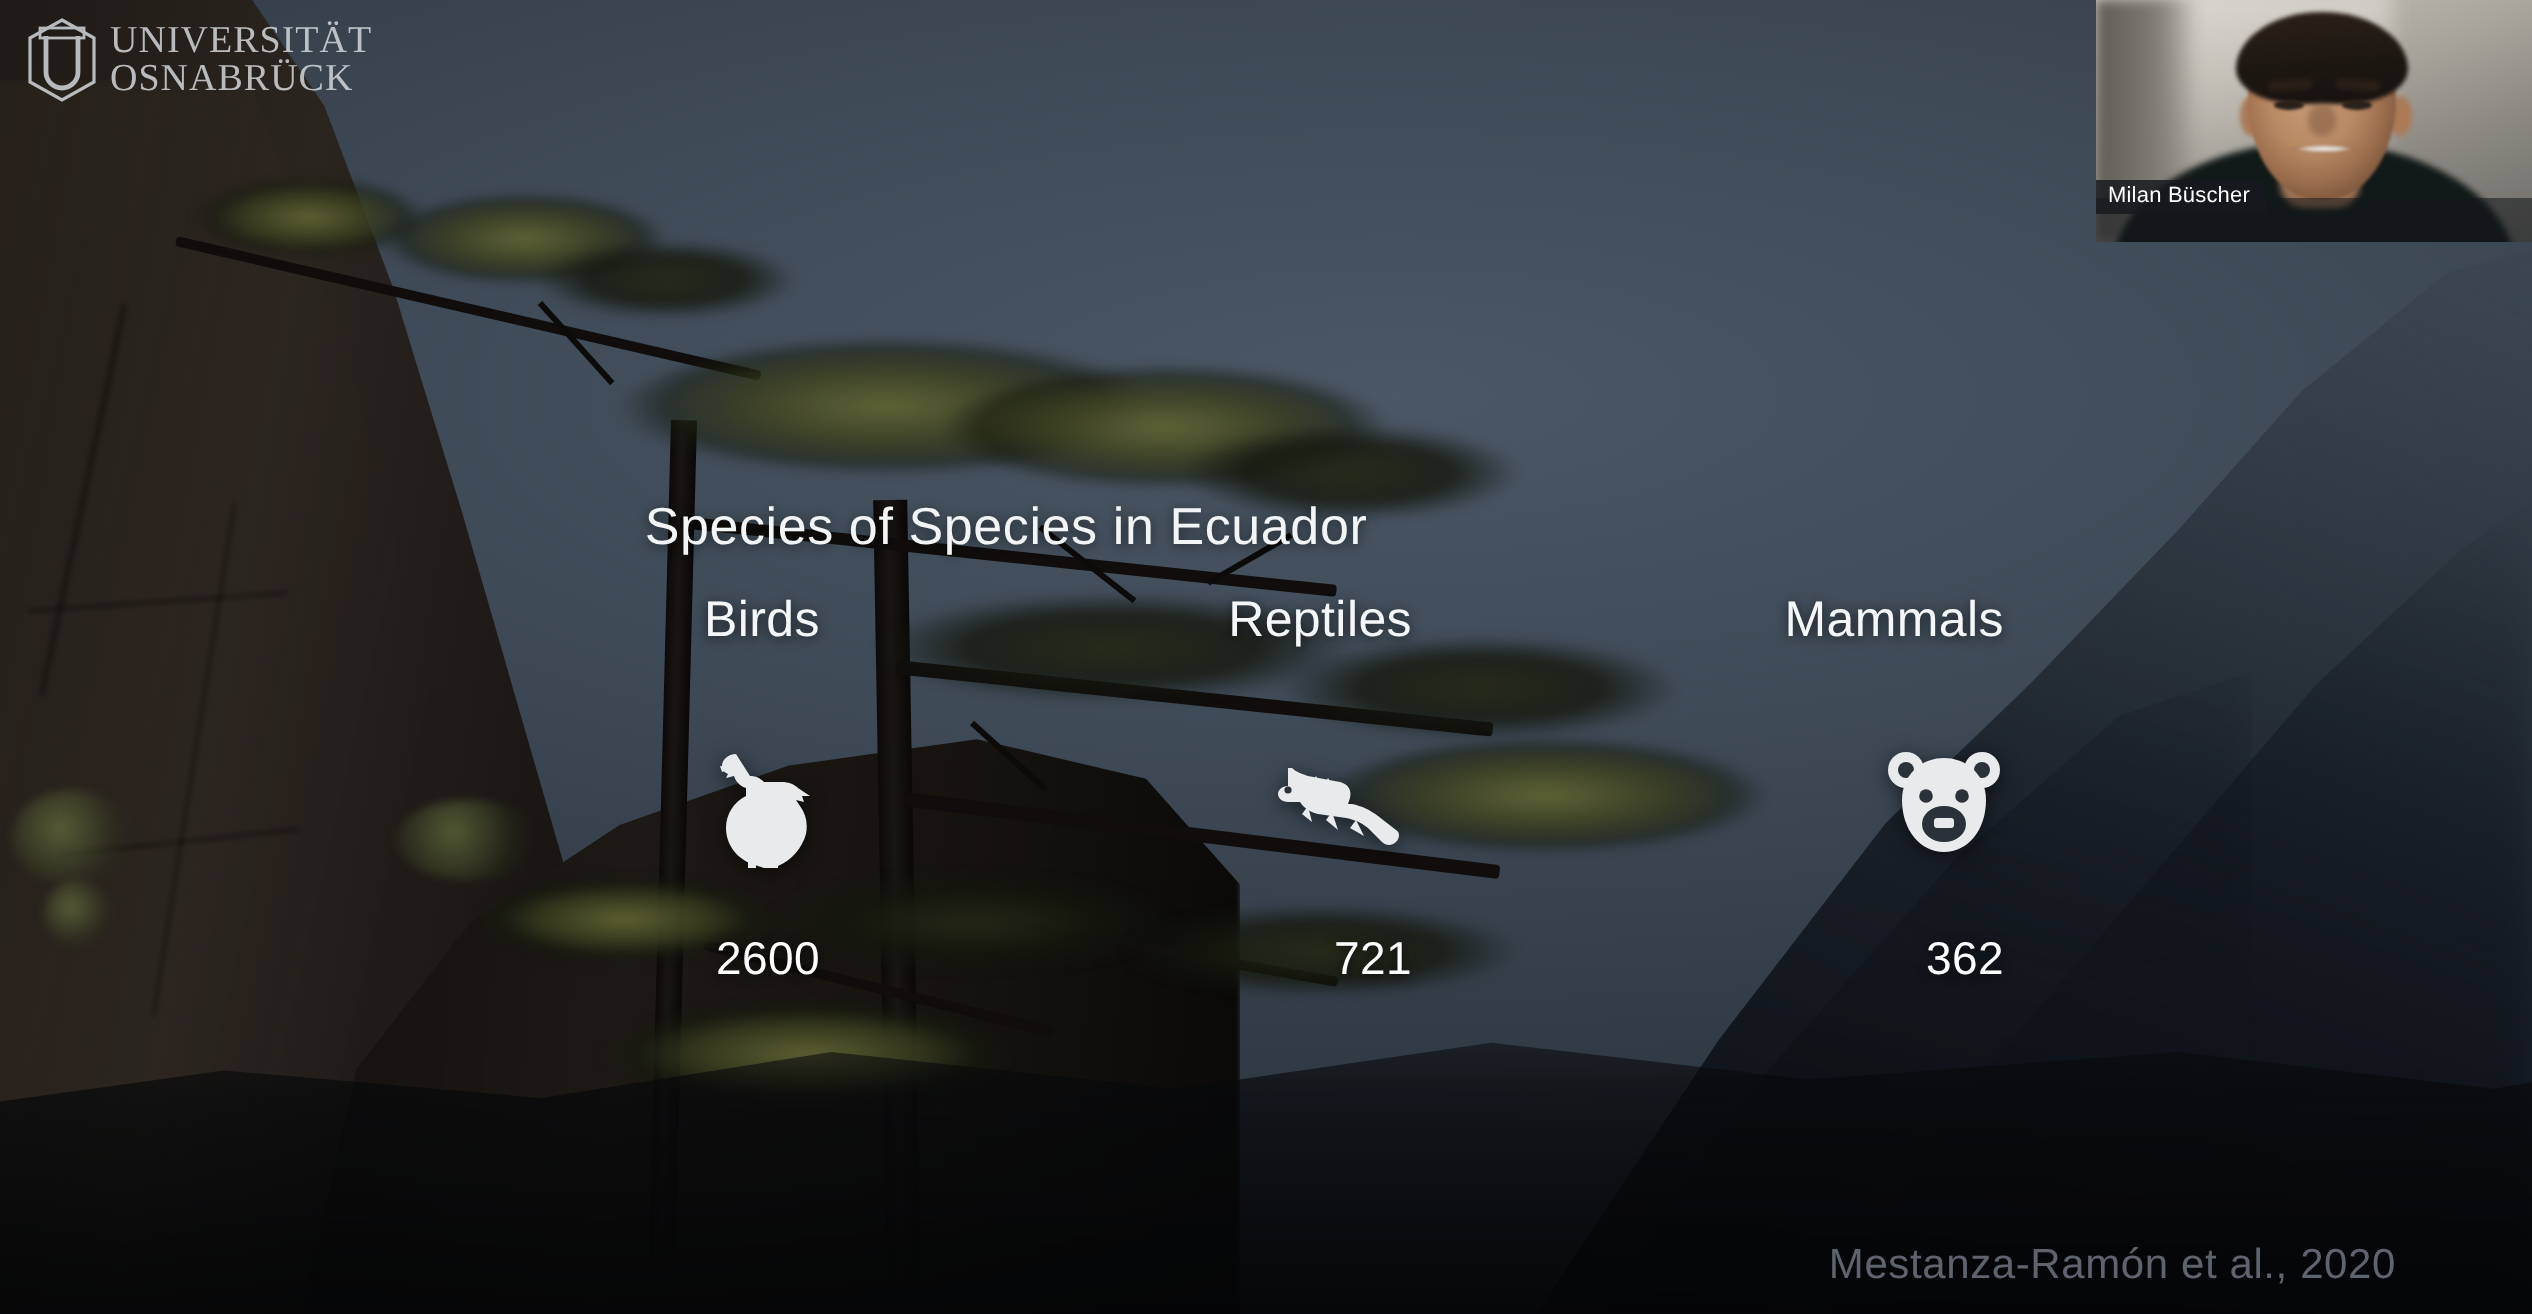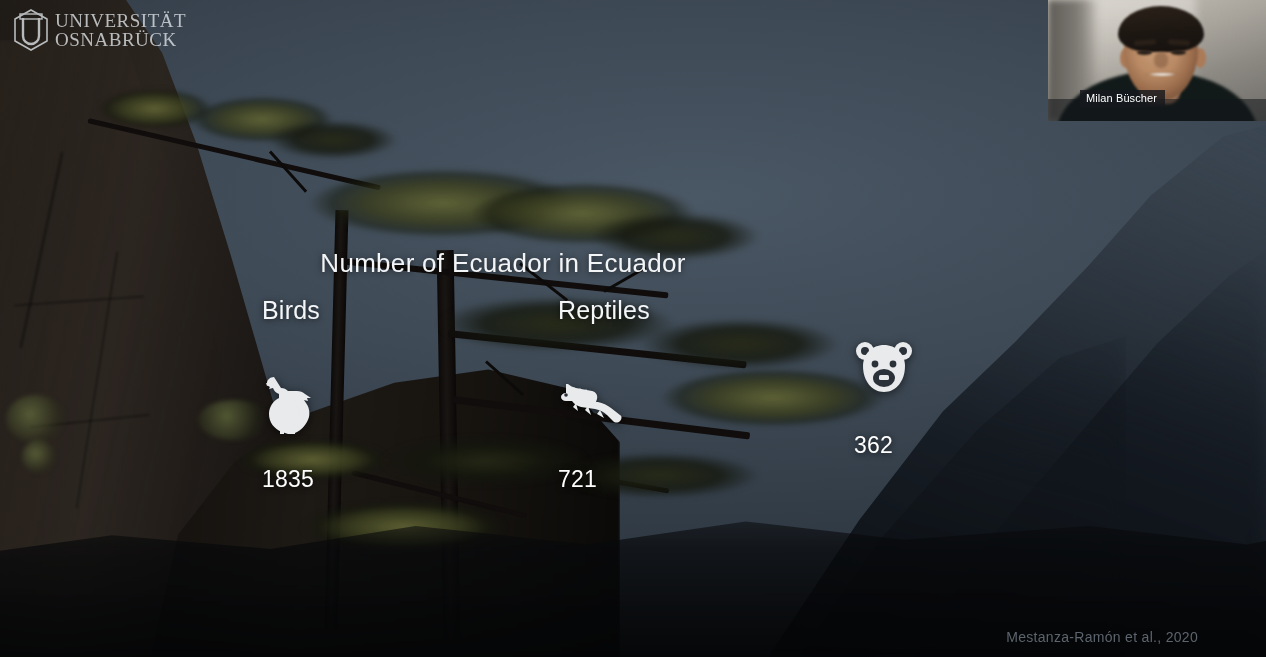--- a/index.html
+++ b/index.html
@@ -161,21 +161,21 @@
     position: absolute;
     left: 262px; top: 296px;
     width: 740px; height: 220px;
     display: flex;
     align-items: flex-start;
     justify-content: space-between;
   }
   .species-col {
     position: relative;
     width: 148px;
-    display: flex; flex-direction: column; align-items: flex-start;
+    display: flex; flex-direction: column; align-items: flex-end;
   }
   .species-label {
     font-size: 25px;
     color: #f4f6f8;
     letter-spacing: .2px;
     text-shadow: 0 1px 6px rgba(0,0,0,.65);
     white-space: nowrap;
     height: 34px;
   }
   .species-icon {
@@ -189,21 +189,21 @@
     font-size: 23px;
     color: #ffffff;
     letter-spacing: .2px;
     text-shadow: 0 1px 6px rgba(0,0,0,.7);
   }
 
   
   .citation {
     position: absolute;
     right: 68px; bottom: 12px;
-    font-size: 14px;
+    font-size: 21px;
     color: #5d646d;
     letter-spacing: .3px;
   }
 
   
   .webcam {
     position: absolute;
     left: 1048px; top: 0;
     width: 218px; height: 121px;
     overflow: hidden;
@@ -260,21 +260,20 @@
     background: rgba(18,22,26,.55);
   }
   .wc-name {
     position: absolute; left: 0; top: 90px;
     padding: 2px 8px 3px 6px;
     background: rgba(22,25,29,.82);
     color: #ffffff;
     font-size: 11px;
     letter-spacing: .1px;
     white-space: nowrap;
-    margin-left: 32px;
   }
 </style>
 </head>
 <body>
 
 <div id="stage">
 
   <div class="bg-root">
     <div class="bg-sky"></div>
     <div class="ridge-far-r"></div>
@@ -333,35 +332,35 @@
       <path d="M11 10 L11 28 a8 8 0 0 0 16 0 L27 10" fill="none" stroke="#d9dde1" stroke-width="2.4"></path>
       <rect x="8" y="6" width="22" height="5" fill="none" stroke="#d9dde1" stroke-width="1.4"></rect>
     </svg>
     <div class="logo-text">
       <div class="logo-line">UNIVERSITÄT</div>
       <div class="logo-line">OSNABRÜCK</div>
     </div>
   </div>
 
 
-  <div class="chart-caption">Number of Ecuador in Ecuador</div>
+  <div class="chart-caption">Species of Species in Ecuador</div>
 
   <div class="species-row">
 
     <div class="species-col">
       <div class="species-label">Birds</div>
       <div class="species-icon">
         <svg width="54" height="66" viewBox="0 0 54 66" fill="#e8eaec">
           <path d="M12 9 c-4 0-7 3-7 6 0 2 1 3 3 4 l-1 2 4-1 c1 3 3 5 6 6 l0 4 c-6 3-10 9-10 16 0 8 5 15 13 18 l6 2 0 2 -5 0 0 3 16 0 0-3 -4 0 0-3 c7-3 12-9 14-16 1-5 0-10-3-14 l-2-3 4 1 -1-3 4 0 -6-4 c-2-2-5-3-8-3 l-9 0 c-2-2-4-3-7-3 z"></path>
           <path d="M4 15 l7 1 -6 2 z"></path>
           <path d="M27 32 c8 0 14 6 15 14 1 7-3 13-10 16 l-3 1 2-5 c4-2 7-6 7-11 0-7-5-13-11-15 z" opacity=".55"></path>
           <path d="M22 63 l0 3 -4 0 0-3 z"></path>
         </svg>
       </div>
-      <div class="species-value">1835</div>
+      <div class="species-value">2600</div>
     </div>
 
 
     <div class="species-col">
       <div class="species-label">Reptiles</div>
       <div class="species-icon">
         <svg width="70" height="44" viewBox="0 0 70 44" fill="#e8eaec">
           <path d="M8 14 c-3 0-5 2-5 4 0 2 2 4 5 4 l6 0 c2 3 5 5 9 6 l14 2 c5 1 9 3 12 6 l6 6 c2 2 5 2 7 0 2-2 2-5 0-6 l-9-7 c-4-3-8-5-13-6 l-2 0 1-3 c1-4-1-7-5-8 l-16-3 c-3-1-6-2-8-4 l-2 0 z"></path>
           <circle cx="8" cy="16" r="1.8" fill="#2b3138"></circle>
           <path d="M16 8 l3 6 -5-2 z"></path>
@@ -370,20 +369,21 @@
           <path d="M34 12 l3 5 -5-1 z"></path>
           <path d="M18 24 l2 8 -5-4 z"></path>
           <path d="M30 27 l3 9 -6-5 z"></path>
           <path d="M42 31 l4 8 -7-4 z"></path>
         </svg>
       </div>
       <div class="species-value">721</div>
     </div>
 
     <div class="species-col">
+      <div class="species-label">Mammals</div>
       <div class="species-icon">
         <svg width="60" height="56" viewBox="0 0 60 56" fill="#e8eaec">
           <circle cx="11" cy="12" r="9"></circle>
           <circle cx="49" cy="12" r="9"></circle>
           <circle cx="11" cy="12" r="4" fill="#2b3138"></circle>
           <circle cx="49" cy="12" r="4" fill="#2b3138"></circle>
           <path d="M30 6 c-12 0-21 9-21 21 0 15 9 26 21 26 12 0 21-11 21-26 0-12-9-21-21-21 z"></path>
           <circle cx="21" cy="25" r="3.4" fill="#2b3138"></circle>
           <circle cx="39" cy="25" r="3.4" fill="#2b3138"></circle>
           <ellipse cx="30" cy="39" rx="11" ry="9" fill="#2b3138"></ellipse>

